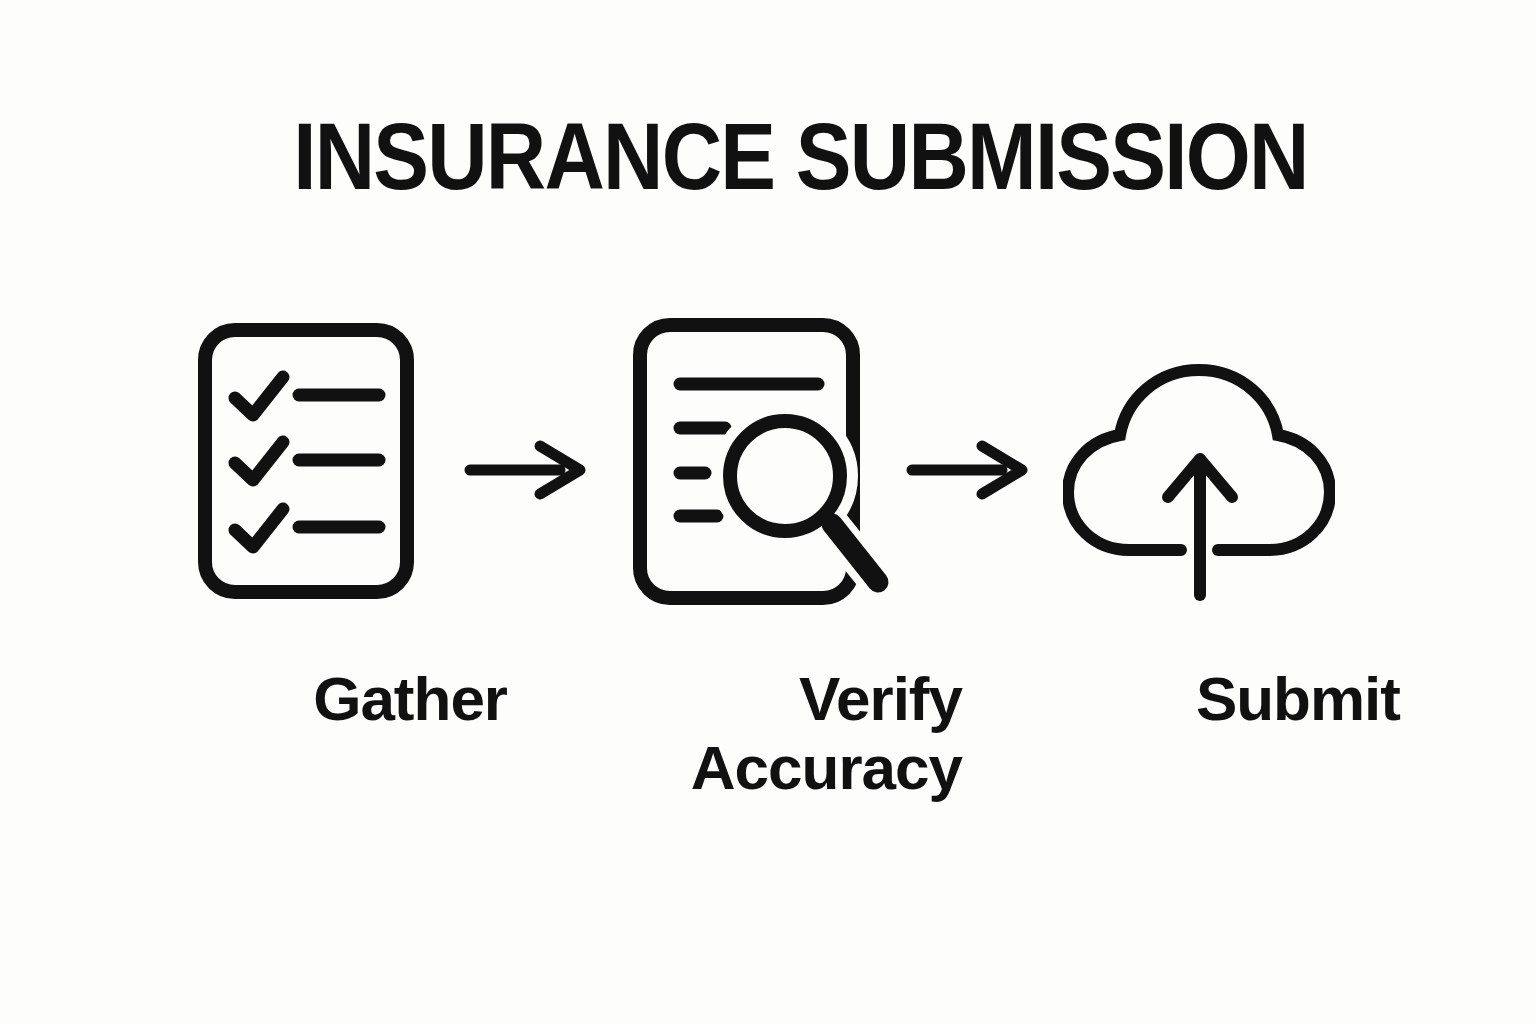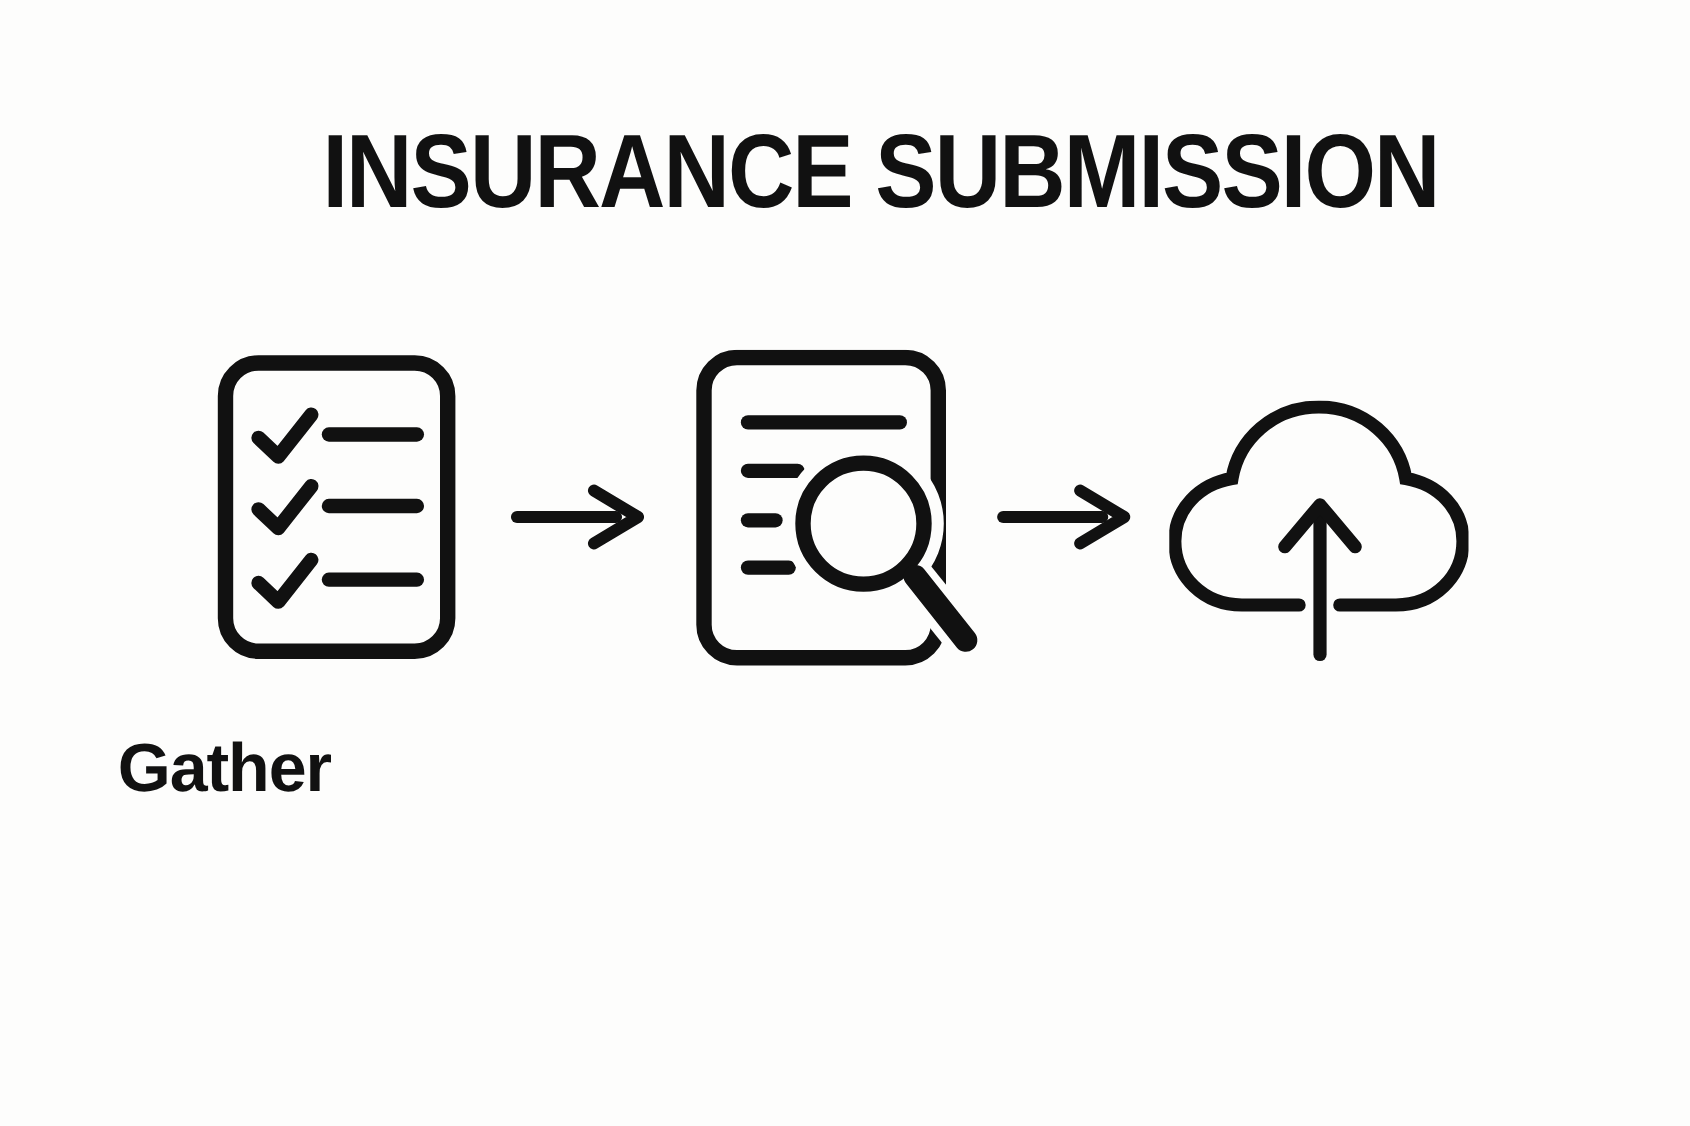--- a/index.html
+++ b/index.html
@@ -30,21 +30,21 @@
   .icon{position:absolute;}
   .icon-checklist{left:197px;top:322px;}
   .icon-docsearch{left:628px;top:318px;}
   .icon-cloud{left:1063px;top:364px;}
   .arrow-1{left:462px;top:438px;}
   .arrow-2{left:904px;top:438px;}
   .step-label{
     position:absolute;
     top:664px;
     width:400px;
-    text-align:left;
+    text-align:right;
     font-size:62px;
     font-weight:700;
     line-height:1.12;
     letter-spacing:-1px;
     color:#111111;
   }
   .label-1{left:107px;}
   .label-2{left:562px;}
   .label-3{left:1000px;}
 </style>
@@ -93,15 +93,22 @@
   <svg class="icon icon-cloud" width="272" height="238" viewBox="0 0 272 238" fill="none">
     <path d="M118,186 L66,186 C31,186 5,160 5,128 C5,99 27,76 57,71 C63,36 94,6 136,6 C178,6 209,36 215,71 C245,76 267,99 267,128 C267,160 241,186 206,186 L155,186" stroke="#111111" stroke-width="12" stroke-linecap="round"></path>
     <path d="M137,98 L137,231" stroke="#111111" stroke-width="12" stroke-linecap="round"></path>
     <path d="M105,133 L137,95 L169,133" stroke="#111111" stroke-width="12" stroke-linecap="round" stroke-linejoin="round"></path>
   </svg>
 
   <div class="step-label label-1">
     <div>Gather</div>
   </div>
 
+  <div class="step-label label-2">
+    <div>Verify</div>
+    <div>Accuracy</div>
+  </div>
 
+  <div class="step-label label-3">
+    <div>Submit</div>
+  </div>
 
 </div>
 
 </body></html>

